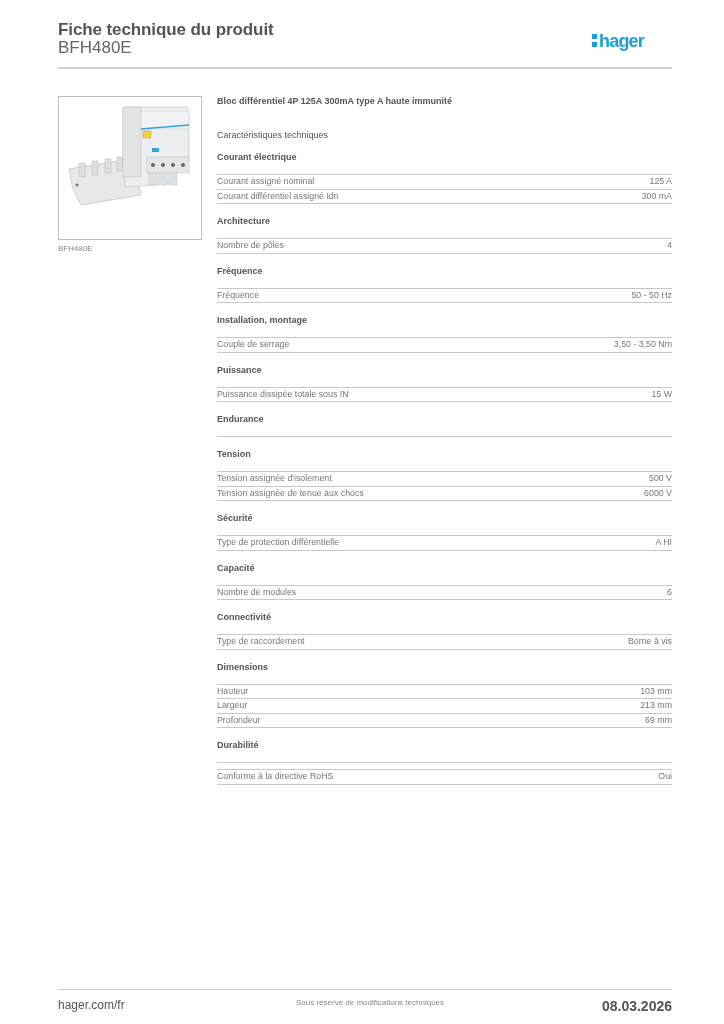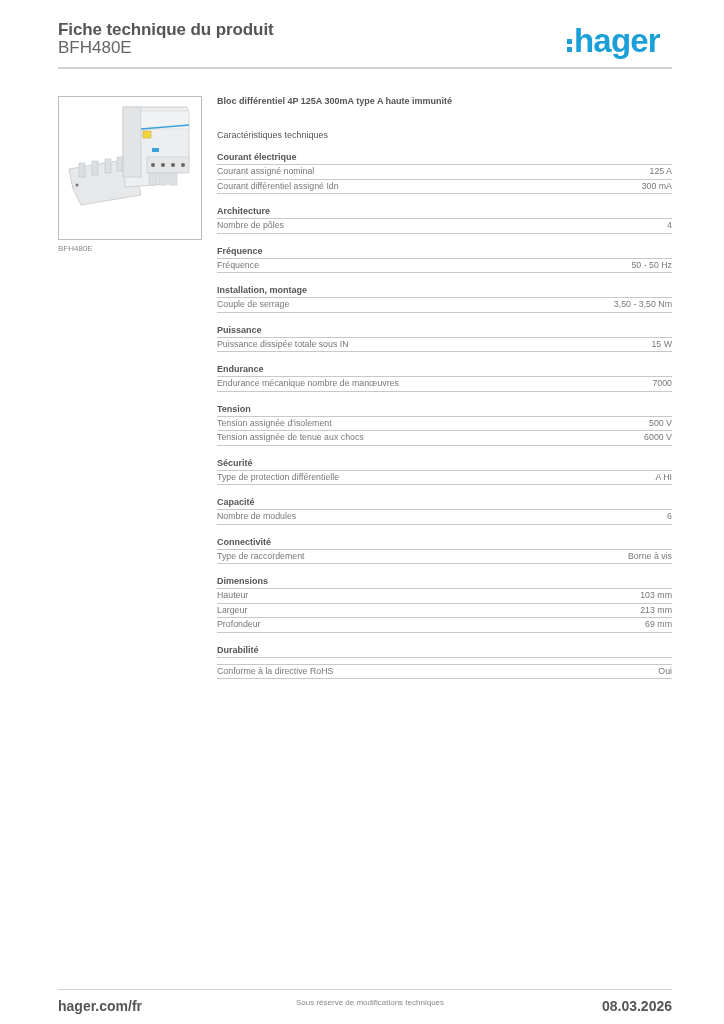--- a/index.html
+++ b/index.html
@@ -1,39 +1,39 @@
 <!DOCTYPE html>
 <html><head>
 <meta charset="utf-8">
 <style>
   html, body { margin:0; padding:0; background:#ffffff; }
   body { width:724px; height:1024px; position:relative; overflow:hidden;
          font-family:"Liberation Sans", sans-serif; color:#555; }
   .title { position:absolute; left:58px; top:20px; font-size:17px; font-weight:bold; color:#555; letter-spacing:-0.1px; }
   .subtitle-code { position:absolute; left:58px; top:38px; font-size:17px; color:#666; }
-  .logo { position:absolute; left:567px; top:28px; font-size:33px; font-weight:bold; color:#1a9fd9; letter-spacing:-0.8px; line-height:26px; }
+  .logo { position:absolute; left:592px; top:28px; font-size:18px; font-weight:bold; color:#1a9fd9; letter-spacing:-0.8px; line-height:26px; }
   .logo .dots { display:inline-block; width:5px; height:16px; position:relative; top:1px; margin-right:2px; }
   .logo .dots i { position:absolute; left:0; width:5px; height:5px; background:#1a9fd9; }
   .logo .dots i.a { top:2px; } .logo .dots i.b { top:10px; }
   .header-rule { position:absolute; left:58px; top:67px; width:614px; height:2px; background:#d0d0d0; }
 
   .img-box { position:absolute; left:58px; top:96px; width:144px; height:144px; border:1px solid #bdbdbd; box-sizing:border-box; background:#fff; overflow:hidden; }
   .img-caption { position:absolute; left:58px; top:244px; font-size:8px; color:#888; }
 
   .content { position:absolute; left:217px; top:94px; width:455px; }
   .product-desc { font-size:9px; font-weight:bold; color:#555; height:14px; line-height:14px; }
   .caract { font-size:9px; font-weight:normal; color:#555; margin-top:20px; height:14px; line-height:14px; }
   .section { margin-top:12px; }
-  .sec-head { font-size:9px; font-weight:bold; color:#555; height:11px; line-height:11px; padding-bottom:1px; border-bottom:1px solid #c8c8c8; }
+  .sec-head { font-size:9px; font-weight:bold; color:#555; height:11px; line-height:11px; padding-bottom:11px; border-bottom:1px solid #c8c8c8; }
   .row { display:flex; justify-content:space-between; font-size:8.8px; color:#777; height:13.5px; line-height:13.5px; border-bottom:1px solid #c8c8c8; }
   .row .v { text-align:right; white-space:nowrap; }
   .section.gap .sec-head { margin-bottom:6px; }
 
   .footer-rule { position:absolute; left:58px; top:989px; width:614px; height:1px; background:#cfcfcf; }
-  .footer-left { position:absolute; left:58px; top:998px; font-size:14px; font-weight:bold; color:#555; }
+  .footer-left { position:absolute; left:58px; top:998px; font-size:12px; font-weight:normal; color:#555; }
   .footer-mid { position:absolute; left:8px; width:724px; text-align:center; top:998px; font-size:8px; color:#888; }
   .footer-right { position:absolute; right:52px; top:998px; font-size:14px; font-weight:bold; color:#555; }
 </style>
 </head>
 <body>
 
 <div class="title">Fiche technique du produit</div>
 <div class="subtitle-code">BFH480E</div>
 <div class="logo">
   <span class="dots"><i class="a"></i><i class="b"></i></span><span>hager</span>
@@ -112,24 +112,20 @@
   <div class="section">
     <div class="sec-head">Puissance</div>
     <div class="row">
         <span>Puissance dissipée totale sous IN</span>
         <span class="v">15 W</span>
       </div>
   </div>
 
   <div class="section">
     <div class="sec-head">Endurance</div>
-    <div class="row">
-        <span>Endurance mécanique nombre de manœuvres</span>
-        <span class="v">7000</span>
-      </div>
   </div>
 
   <div class="section">
     <div class="sec-head">Tension</div>
     <div class="row">
         <span>Tension assignée d'isolement</span>
         <span class="v">500 V</span>
       </div>
     <div class="row">
         <span>Tension assignée de tenue aux chocs</span>

